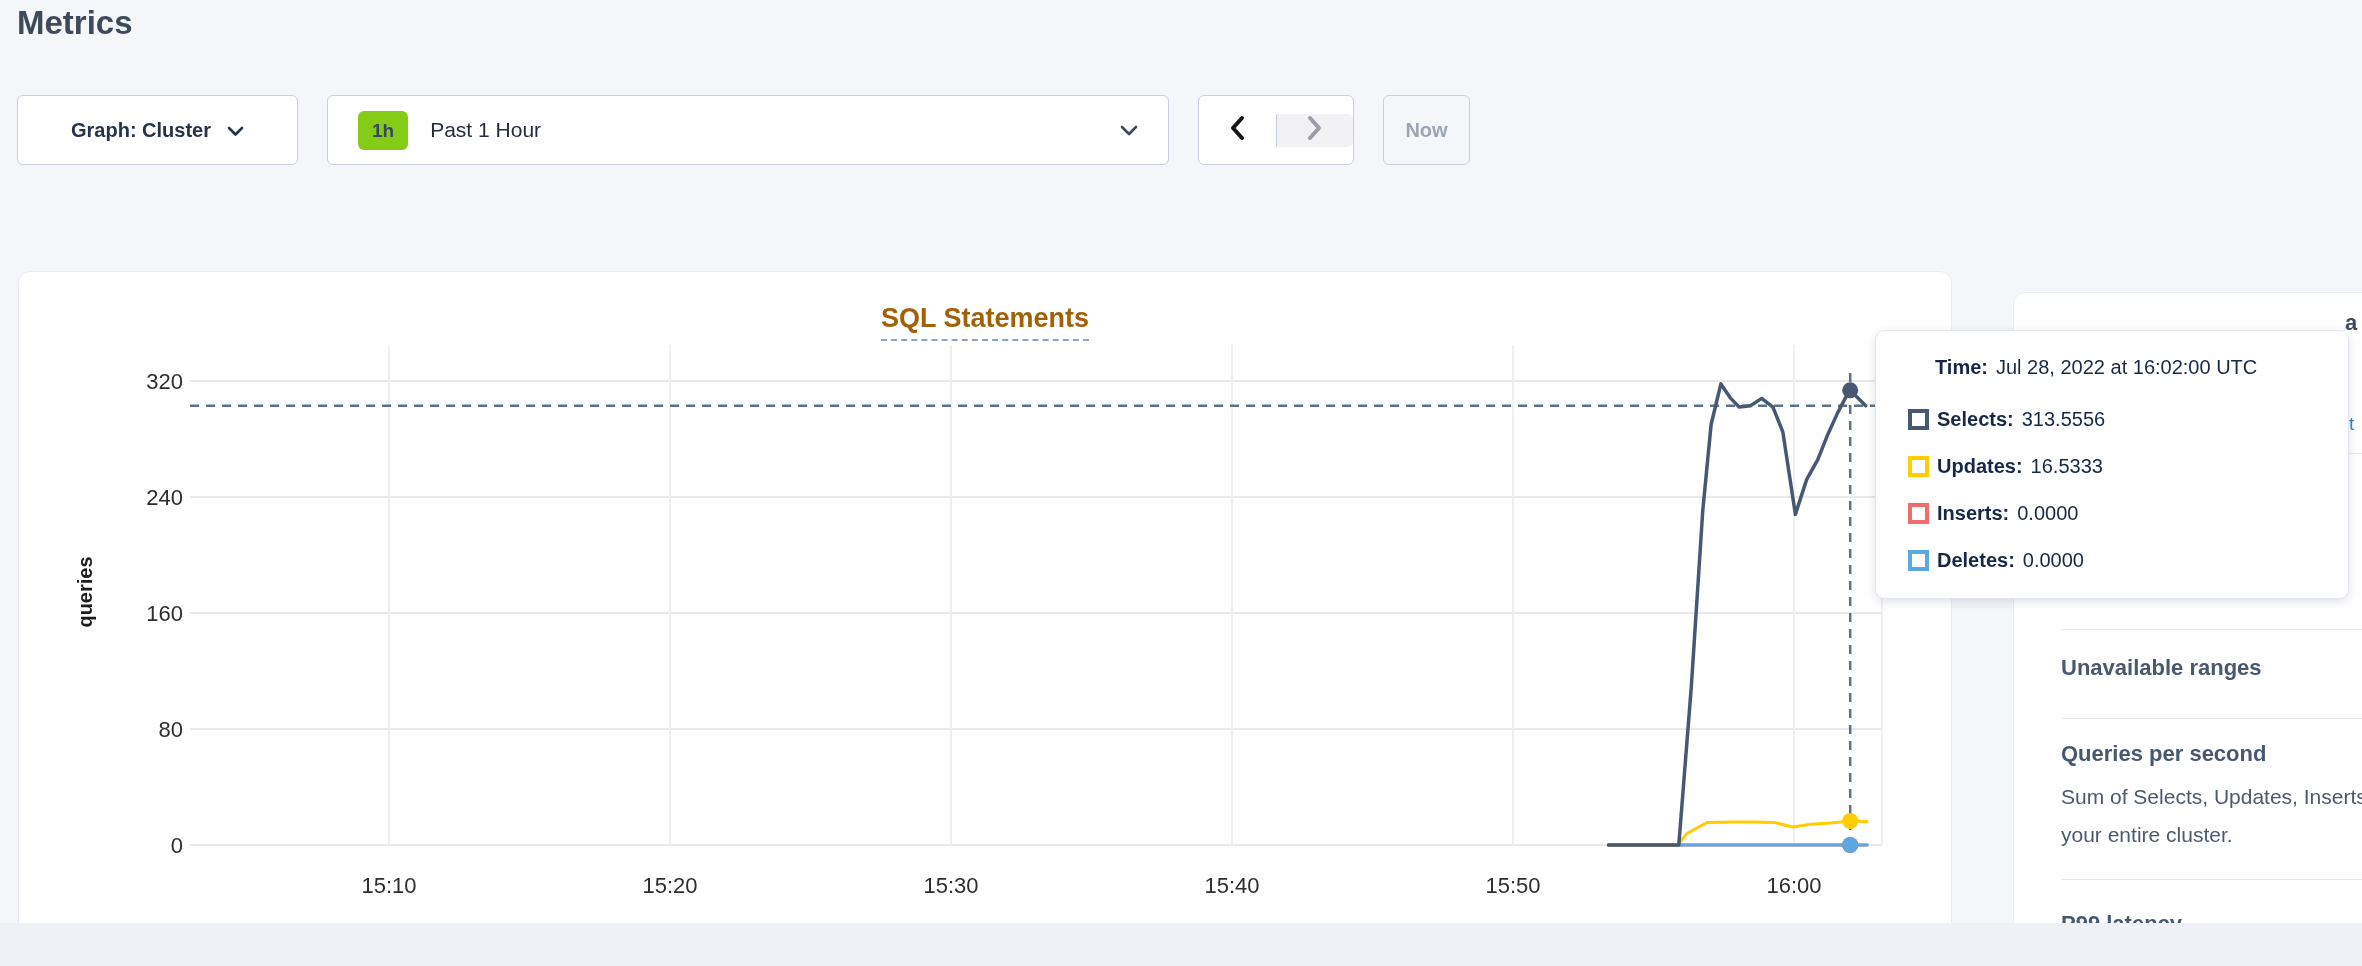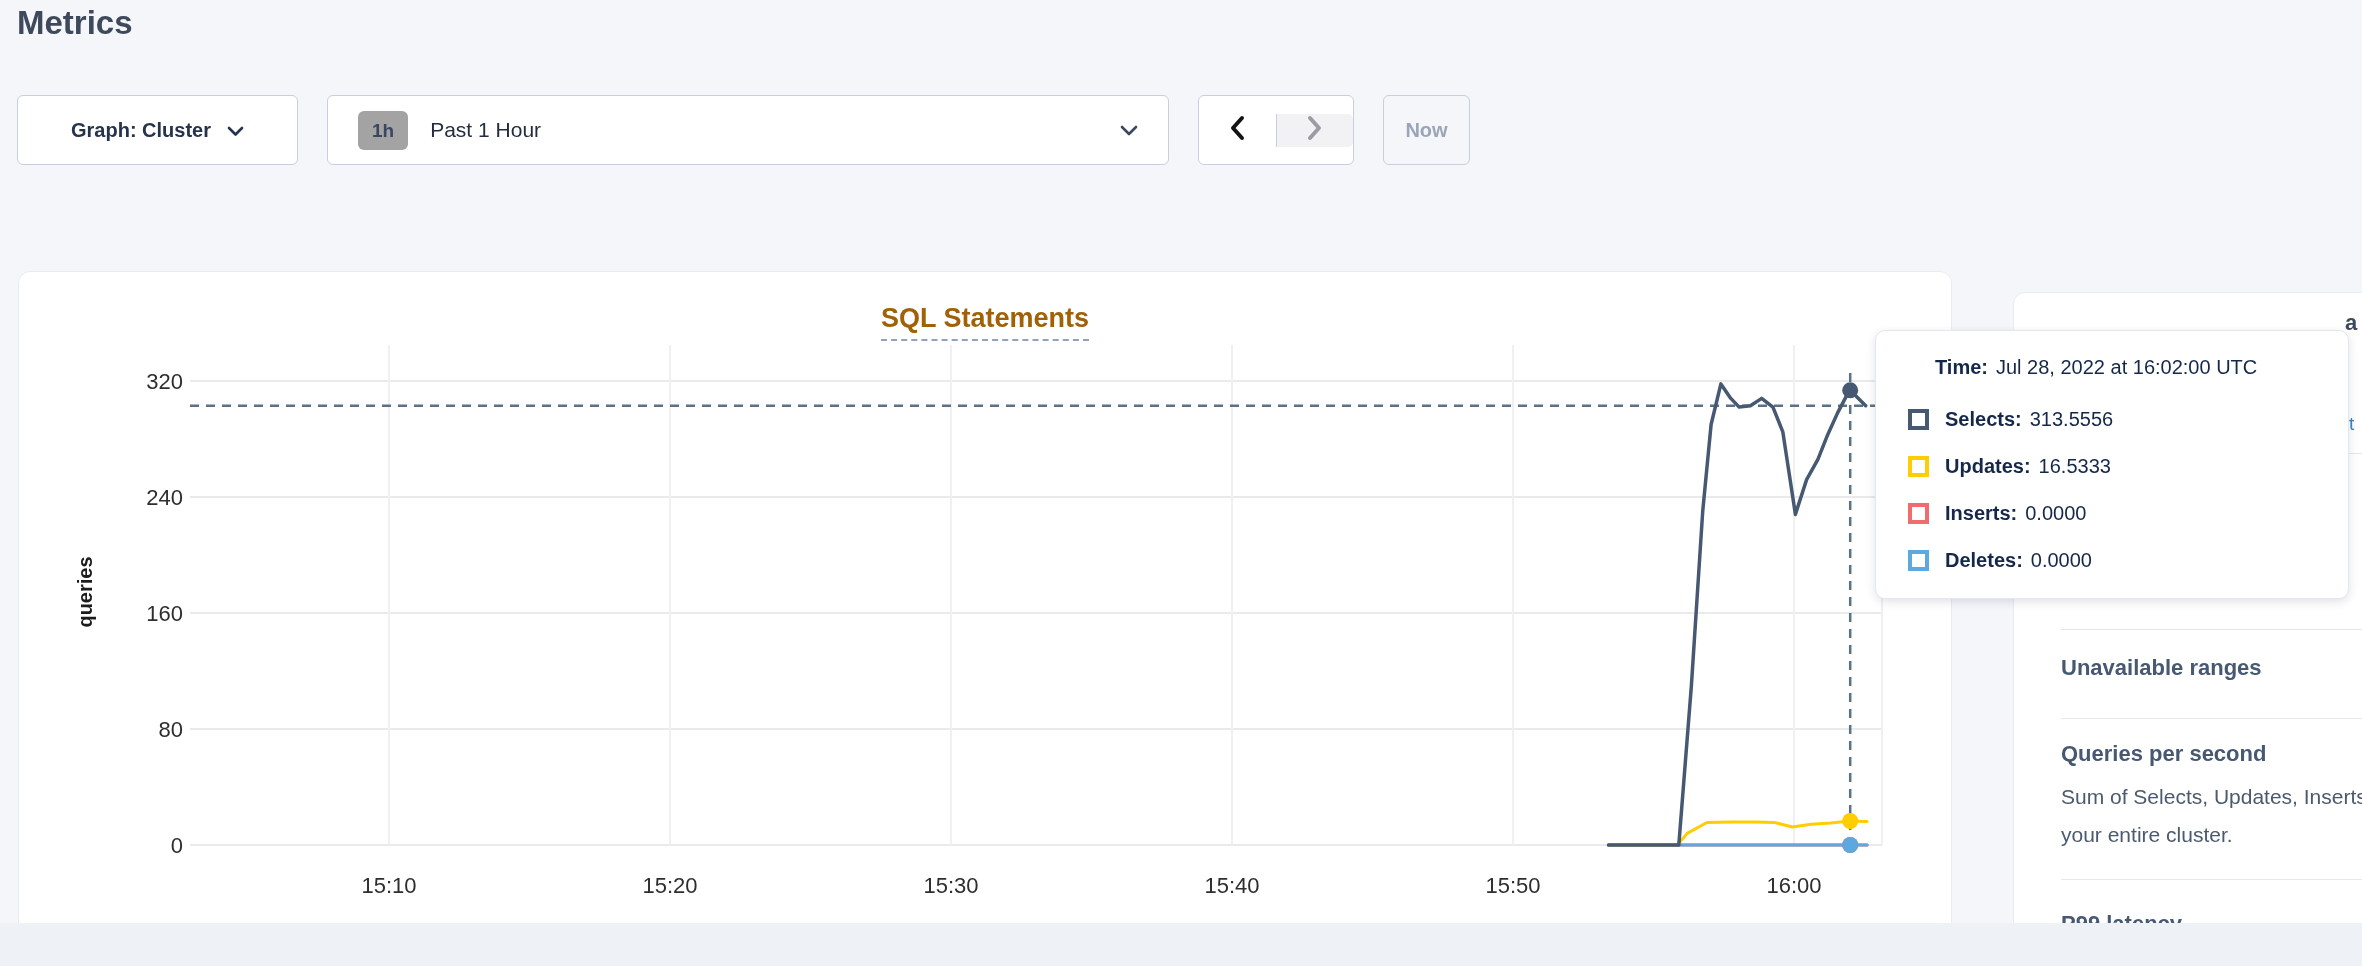--- a/index.html
+++ b/index.html
@@ -10,21 +10,21 @@
   .page-title{position:absolute;left:17px;top:4px;font-size:33px;font-weight:600;color:#3e4a5c;}
 
   
   .controls{position:absolute;left:17px;top:95px;height:70px;display:flex;gap:29px;align-items:stretch;}
   .ctl{background:#fff;border:1px solid #c9cede;border-radius:6px;display:flex;align-items:center;
        font-size:20px;font-weight:600;color:#26334d;box-sizing:border-box;}
   .dropdown{justify-content:center;gap:16px;cursor:pointer;}
   .dd-graph{width:281px;}
   .dd-dashboard{width:373px;}
   .time-range{width:842px;justify-content:flex-start;padding:0 30px;gap:22px;cursor:pointer;}
-  .time-badge{background:#a3a3a3;color:#3a4760;border-radius:6px;font-size:19px;font-weight:700;
+  .time-badge{background:#84cc16;color:#3a4760;border-radius:6px;font-size:19px;font-weight:700;
               padding:10px 14px;line-height:1;}
   .time-label{font-weight:400;font-size:21px;color:#242c40;flex:1;}
   .arrow-group{width:156px;display:flex;padding:0;overflow:hidden;}
   .arrow-btn{width:78px;display:flex;align-items:center;justify-content:center;cursor:pointer;}
   .arrow-btn.prev{background:#fff;border-right:1px solid #c9cede;border-radius:5px 0 0 5px;}
   .arrow-btn.next{background:#f2f2f4;border-radius:0 5px 5px 0;cursor:default;}
   .now-btn{width:87px;background:transparent;justify-content:center;color:#9aa5b8;font-weight:600;
            font-size:20px;cursor:default;}
 
   
@@ -38,24 +38,24 @@
                border-bottom:2px dashed #8fa3bd;padding-bottom:5px;cursor:pointer;}
   .y-axis-label{position:absolute;left:85px;top:592px;transform:translate(-50%,-50%) rotate(-90deg);
                 font-size:20px;font-weight:700;color:#1c1c1c;z-index:2;}
   #chart-svg{position:absolute;left:0;top:0;width:2362px;height:966px;z-index:3;}
   #chart-svg text{font-family:"Liberation Sans",sans-serif;font-size:22px;fill:#2e2e2e;}
 
   
   #tooltip{position:absolute;left:1875px;top:330px;width:472px;height:267px;background:#fff;
            border:1px solid #e4e7ee;border-radius:10px;z-index:6;
            box-shadow:0 3px 10px rgba(40,50,80,.14);font-size:20px;color:#152849;}
-  .tt-row{position:absolute;left:32px;display:flex;align-items:center;gap:8px;height:28px;justify-content:center;}
+  .tt-row{position:absolute;left:32px;display:flex;align-items:center;gap:0;height:28px;justify-content:center;}
   .tt-swatch{width:13px;height:13px;border:4px solid #000;background:#fff;flex:0 0 auto;}
   .tt-label{font-weight:700;margin-left:8px;}
-  .tt-value{font-weight:400;}
+  .tt-value{margin-left:8px;font-weight:400;}
   .tt-time{left:59px;}
 
   
   .sb-divider{position:absolute;left:47px;right:0;height:1px;background:#e8e8ec;}
   .sb-heading{position:absolute;left:47px;font-size:22px;font-weight:700;color:#475872;white-space:nowrap;}
   .sb-desc{position:absolute;left:47px;font-size:21px;font-weight:400;color:#4c5a6e;white-space:nowrap;}
   .frag{position:absolute;z-index:2;white-space:nowrap;}
   #frag-top{left:2345px;top:310px;font-size:22px;font-weight:700;color:#3e4a5c;}
   #frag-link{left:2349px;top:413px;font-size:19px;color:#3b82c6;}
 </style>

